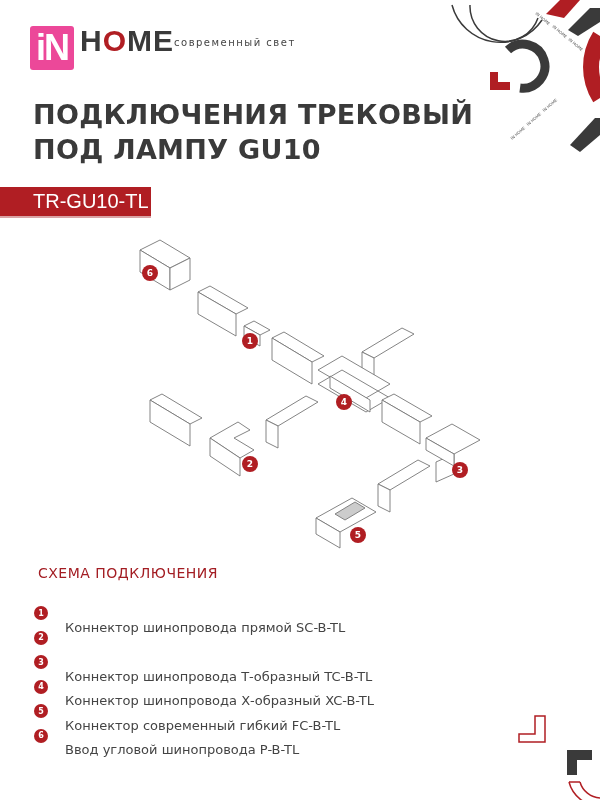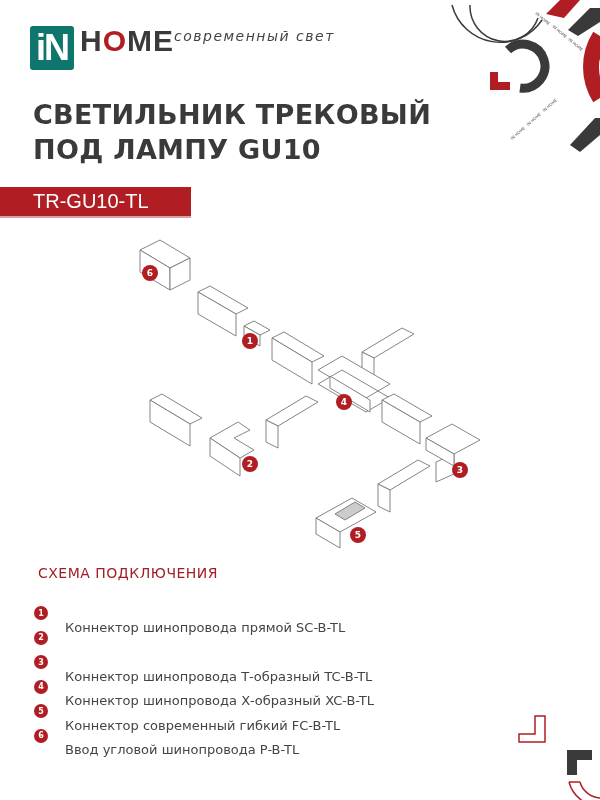--- a/index.html
+++ b/index.html
@@ -1,29 +1,29 @@
 <!DOCTYPE html>
 <html><head>
   <meta charset="utf-8">
   <style>
     * { margin: 0; padding: 0; box-sizing: border-box; }
     html, body { width: 600px; height: 800px; background: #ffffff; overflow: hidden; }
     body { position: relative; font-family: "DejaVu Sans", sans-serif; color: #333; }
 
     .logo { position: absolute; left: 30px; top: 26px; height: 44px; display: flex; align-items: flex-start; }
-    .logo-box { width: 44px; height: 44px; background: #0f766e; border-radius: 3px; color: #fff;
+    .logo-box { width: 44px; height: 44px; background: #ec4899; border-radius: 3px; color: #fff;
       font-family: "Liberation Sans", sans-serif; font-weight: 700; font-size: 36px; letter-spacing: -2px;
       display: flex; align-items: center; justify-content: center; line-height: 1; }
     .logo-right { margin-left: 6px; display: flex; flex-direction: row; }
     .logo-home { font-family: "Liberation Sans", sans-serif; font-weight: 700; font-size: 30px; color: #3a3a3a; line-height: 30px; letter-spacing: 1px; }
     .logo-home .o { color: #b01e23; }
-    .logo-tag { font-family: "DejaVu Sans", sans-serif; font-style: italic; font-size: 14px; color: #444; letter-spacing: 1.5px; margin-top: 2px; }
+    .logo-tag { font-family: "DejaVu Sans", sans-serif; font-size: 10px; color: #444; letter-spacing: 1.5px; margin-top: 11px; }
 
     .title { position: absolute; left: 33px; top: 97px; font-family: "DejaVu Sans", sans-serif; font-weight: 700; font-size: 27px; color: #3a3a3a; line-height: 35px; letter-spacing: 0.3px; }
-    .model-bar { position: absolute; left: 0; top: 187px; width: 191px; height: 29px; background: #b01e23; padding-left: 14px; }
+    .model-bar { position: absolute; left: 0; top: 187px; width: 151px; height: 29px; background: #b01e23; padding-left: 14px; }
     .model-bar::after { content: ""; position: absolute; left: 0; right: 0; bottom: -2px; height: 2px; background: #d9a3a5; }
     .model-text { position: absolute; left: 33px; top: 3px; font-family: "Liberation Sans", sans-serif; font-size: 20px; color: #fff; }
 
     .deco { position: absolute; right: 0; top: 0; width: 170px; height: 160px; }
     .deco-bottom { position: absolute; right: 0; bottom: 0; width: 100px; height: 110px; }
 
     .diagram { position: absolute; left: 130px; top: 230px; width: 370px; height: 330px; }
     .badge { position: absolute; width: 16px; height: 16px; border-radius: 50%; background: #b01e23; color: #fff;
       font-size: 9px; font-weight: 700; display: flex; align-items: center; justify-content: center; }
 
@@ -58,21 +58,21 @@
   <polygon points="165,118 170,118 170,135 150,152 140,145" fill="#3a3a3a"></polygon>
   <text x="105" y="14" font-size="4" fill="#555" transform="rotate(40 105 14)">IN HOME</text>
   <text x="122" y="27" font-size="4" fill="#555" transform="rotate(40 122 27)">IN HOME</text>
   <text x="138" y="40" font-size="4" fill="#555" transform="rotate(40 138 40)">IN HOME</text>
   <text x="82" y="140" font-size="4" fill="#555" transform="rotate(-40 82 140)">IN HOME</text>
   <text x="98" y="126" font-size="4" fill="#555" transform="rotate(-40 98 126)">IN HOME</text>
   <text x="114" y="112" font-size="4" fill="#555" transform="rotate(-40 114 112)">IN HOME</text>
 </svg>
 
 <div class="title">
-  <div>СВЕТИЛЬНИК ТРЕКОВЫЙ</div>
+  <div>ПОДКЛЮЧЕНИЯ ТРЕКОВЫЙ</div>
   <div>ПОД ЛАМПУ GU10</div>
 </div>
 
 <div class="model-bar">
   <span class="model-text">TR-GU10-TL 2RW</span>
 </div>
 
 <div class="diagram">
   <svg width="370" height="330" viewBox="0 0 370 330">
     <g fill="#fff" stroke="#777" stroke-width="0.9">

